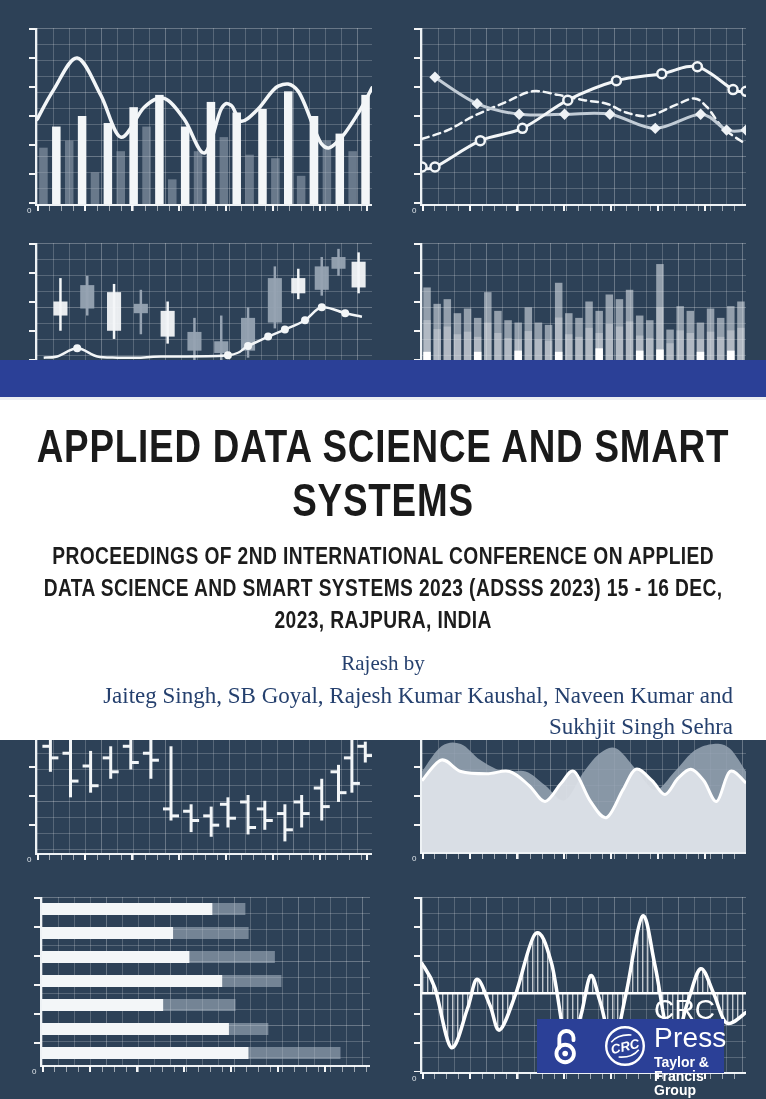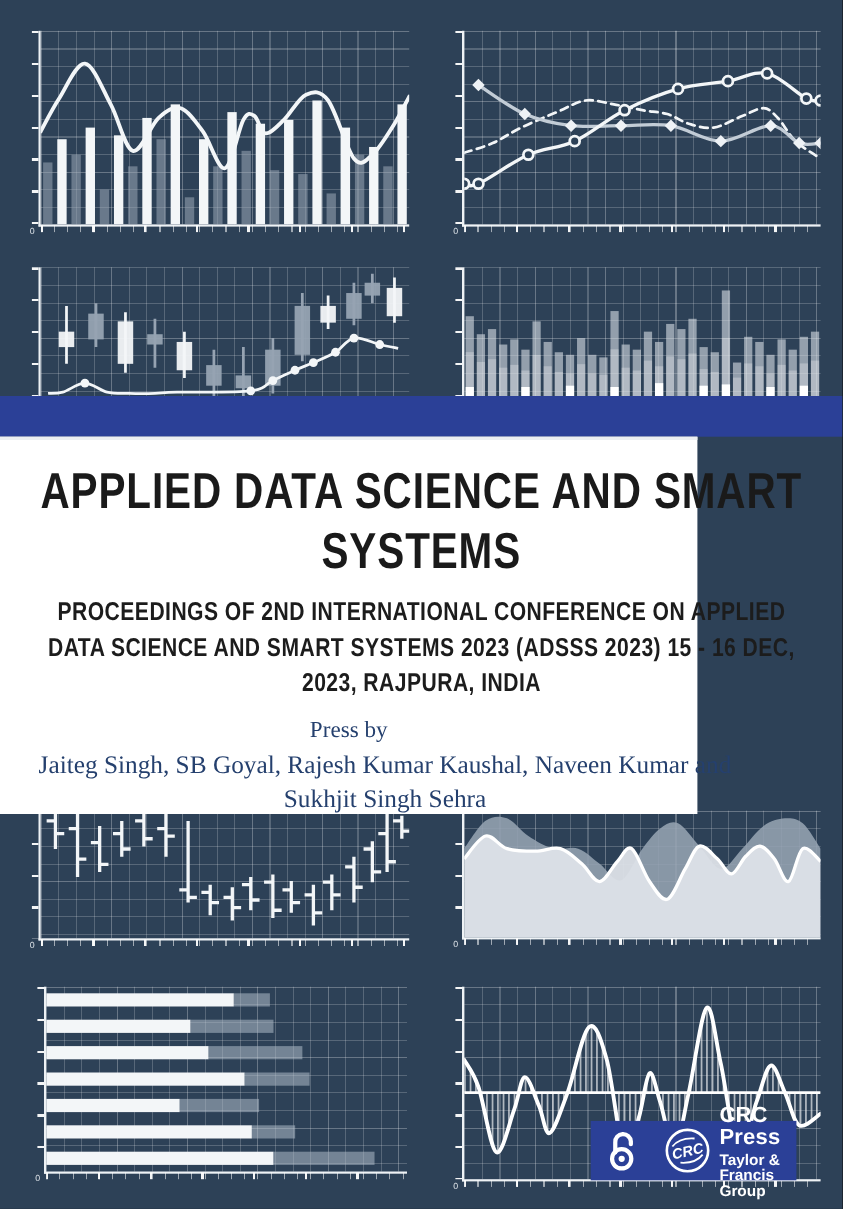--- a/index.html
+++ b/index.html
@@ -26,41 +26,41 @@
   #p1{left:35px;top:28px;width:335px;height:176px;}
   #p2{left:420px;top:28px;width:324px;height:176px;}
   #p3{left:35px;top:243px;width:335px;height:117px;}
   #p4{left:420px;top:243px;width:324px;height:117px;}
   #p5{left:35px;top:737px;width:335px;height:116px;}
   #p6{left:420px;top:737px;width:324px;height:115px;}
   #p7{left:40px;top:897px;width:328px;height:168px;}
   #p8{left:420px;top:897px;width:324px;height:175px;}
   
   .blue-band{position:absolute;left:0;top:360px;width:766px;height:37px;z-index:3;}
-  .white-band{position:absolute;left:0;top:397px;width:634px;height:340px;
+  .white-band{position:absolute;left:0;top:397px;width:766px;height:340px;
               background:#fff;z-index:4;border-top:3px solid #eceff2;}
   
   .ttl-wrap{margin-top:19px;}
   .ttl{width:900px;transform:scaleX(.8);transform-origin:0 50%;margin-left:23px;
        text-align:center;font-weight:700;font-size:46px;line-height:54px;
        color:#1a1a1a;letter-spacing:1px;}
   .sub{width:840px;transform:scaleX(.817);transform-origin:0 50%;margin-left:40px;
        margin-top:13px;text-align:center;font-weight:700;font-size:23.5px;
        line-height:32px;color:#1c1c1c;letter-spacing:.5px;}
   .edited{margin:15px auto 0;text-align:center;font-family:"Liberation Serif",serif;
           font-size:21px;color:#25406e;}
-  .editors{width:700px;margin:4px auto 0;text-align:center;
+  .editors{width:700px;margin:4px auto 0;text-align:right;
            font-family:"Liberation Serif",serif;font-size:23px;line-height:31px;color:#25406e;}
   
   .logo{position:absolute;left:537px;top:1019px;width:187px;height:54px;z-index:6;
         display:flex;align-items:center;box-sizing:border-box;padding:0 0 0 14px;}
   .logo .oa{width:30px;height:40px;flex:0 0 auto;}
   .logo .crc-circ{width:44px;height:44px;flex:0 0 auto;margin-left:22px;}
   .logo .ptxt{margin-left:7px;color:#fff;line-height:1;}
-  .pname{font-size:20px;font-weight:700;letter-spacing:.2px;}
+  .pname{font-size:28px;font-weight:400;letter-spacing:.2px;}
   .pgroup{font-size:14px;margin-top:3px;font-weight:700;}
 </style>
 </head>
 <body>
 
 <div class="cover" style="background: rgb(45, 65, 87);">
 
   <div class="panel ax-l ax-b" id="p1">
     <svg viewBox="0 0 335 176">
         <rect x="2.190384615384615" y="119.68" width="8.503846153846155" height="56.32" fill="#9aa8b6" opacity="0.55"></rect>
@@ -243,21 +243,21 @@
     <i class="ty"></i>
   </div>
 
   <div class="blue-band" style="background: rgb(43, 64, 151);"></div>
 
   <div class="white-band">
     <div class="ttl-wrap">
       <div class="ttl">APPLIED DATA SCIENCE AND SMART SYSTEMS</div>
     </div>
     <div class="sub">PROCEEDINGS OF 2ND INTERNATIONAL CONFERENCE ON APPLIED DATA SCIENCE AND SMART SYSTEMS 2023 (ADSSS 2023) 15 - 16 DEC, 2023, RAJPURA, INDIA</div>
-    <div class="edited">Press by</div>
+    <div class="edited">Rajesh by</div>
     <div class="editors">Jaiteg Singh, SB Goyal, Rajesh Kumar Kaushal, Naveen Kumar and Sukhjit Singh Sehra</div>
   </div>
 
   <div class="panel ax-l ax-b" id="p5">
     <svg viewBox="0 0 335 116">
         <line x1="13.4" y1="-9.28" x2="13.4" y2="34.8" stroke="#f3f6f8" stroke-width="3"></line>
         <line x1="5.4" y1="9.28" x2="13.4" y2="9.28" stroke="#f3f6f8" stroke-width="3"></line>
         <line x1="13.4" y1="20.88" x2="21.4" y2="20.88" stroke="#f3f6f8" stroke-width="3"></line>
         <line x1="33.5" y1="2.32" x2="33.5" y2="60.32" stroke="#f3f6f8" stroke-width="3"></line>
         <line x1="25.5" y1="16.240000000000002" x2="33.5" y2="16.240000000000002" stroke="#f3f6f8" stroke-width="3"></line>

